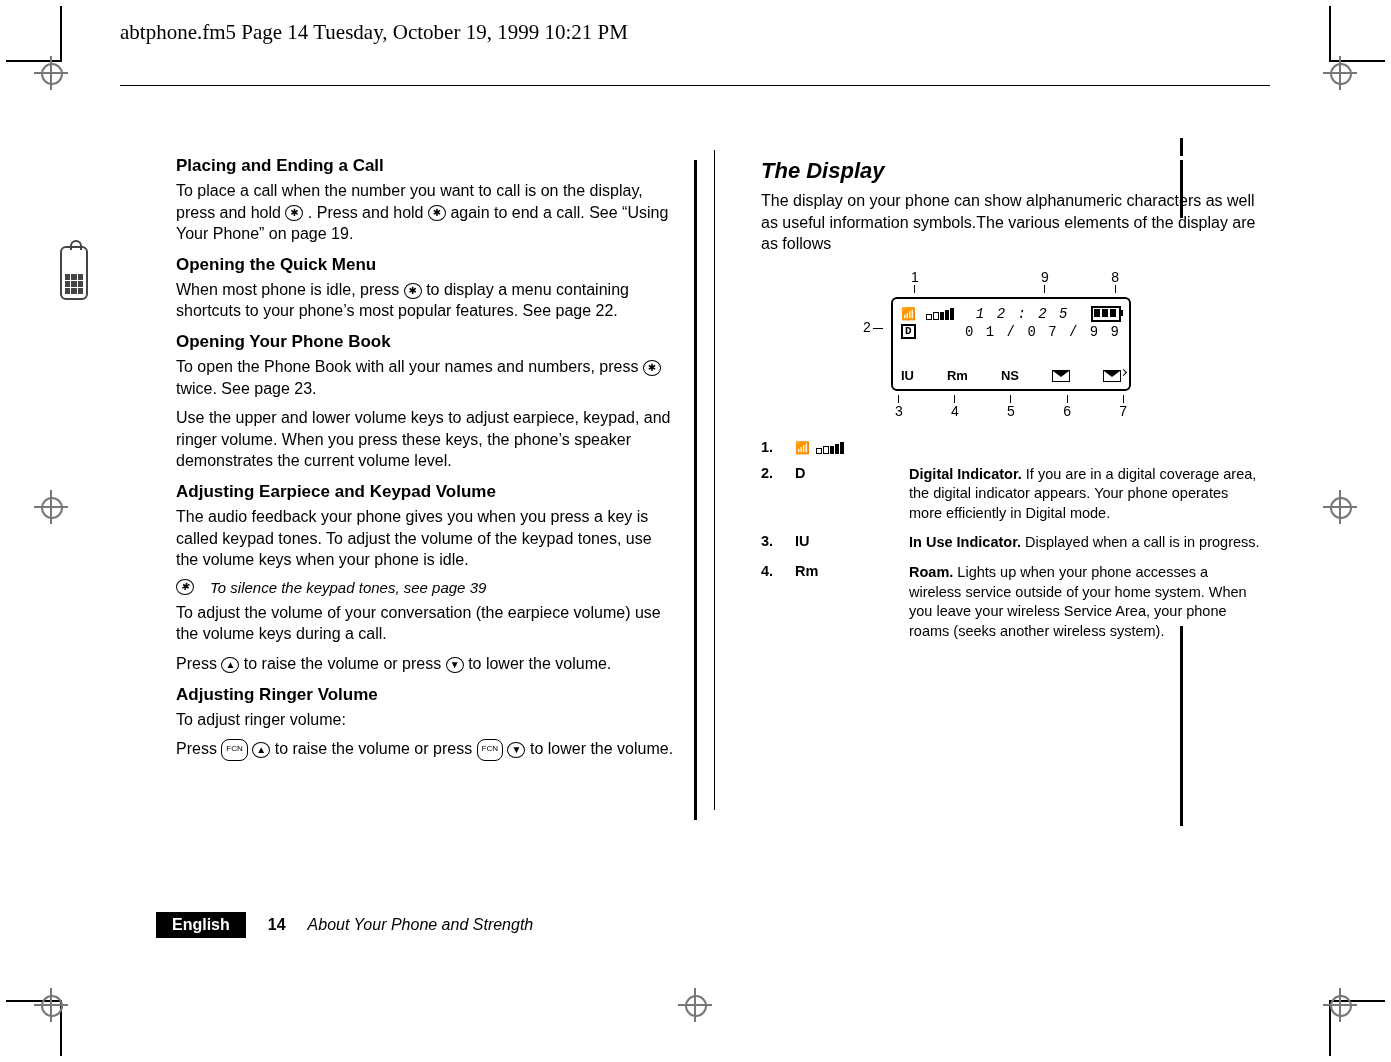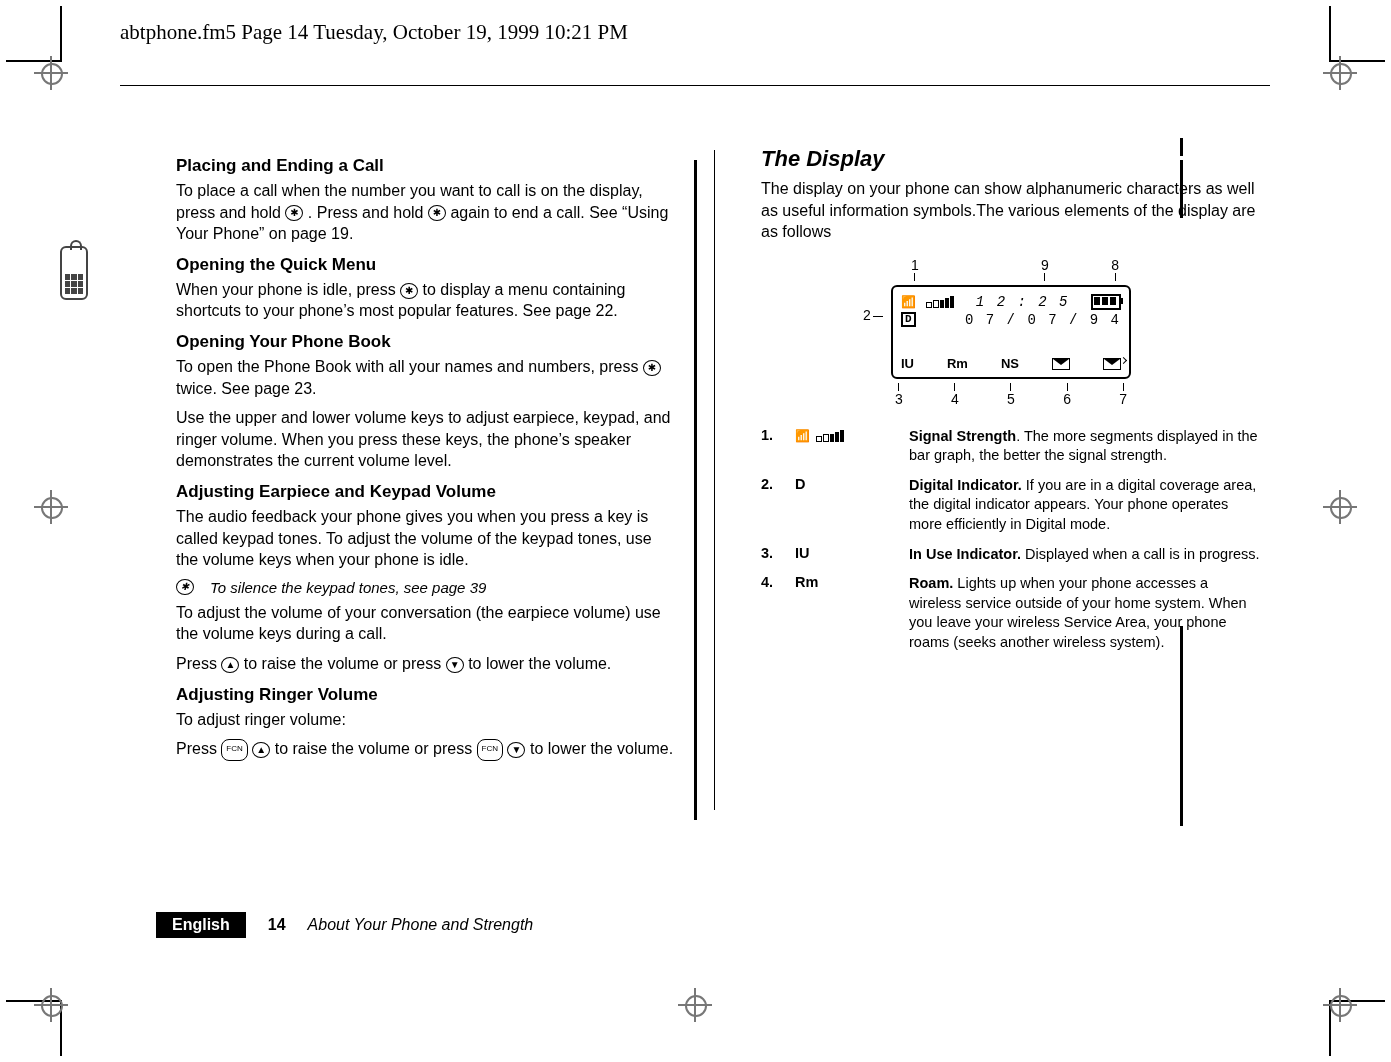--- a/index.html
+++ b/index.html
@@ -329,21 +329,21 @@
       <div class="body-text">
         <span>To place a call when the number you want to call is on the display, press and hold </span>
         <span class="btn-circle">✱</span>
         <span>. Press and hold </span>
         <span class="btn-circle">✱</span>
         <span> again to end a call. See “Using Your Phone” on page 19.</span>
       </div>
 
       <div class="section-sub">Opening the Quick Menu</div>
       <div class="body-text">
-        <span>When your phone is idle, press </span>
+        <span>When most phone is idle, press </span>
         <span class="btn-circle">✱</span>
         <span> to display a menu containing shortcuts to your phone’s most popular features. See page 22.</span>
       </div>
 
       <div class="section-sub">Opening Your Phone Book</div>
       <div class="body-text">
         <span>To open the Phone Book with all your names and numbers, press </span>
         <span class="btn-circle">✱</span>
         <span> twice. See page 23.</span>
       </div>
@@ -376,21 +376,21 @@
         <span> to raise the volume or press </span>
         <span class="btn-oval">FCN</span>
         <span class="btn-circle">▼</span>
         <span> to lower the volume.</span>
       </div>
     </div>
 
     <div class="divider-v"></div>
 
     <div class="col right">
-      <div class="section-title" style="margin-top:0">The Display</div>
+      <div class="section-title" style="margin-top:12px">The Display</div>
       <div class="body-text">The display on your phone can show alphanumeric characters as well as useful information symbols.The various elements of the display are as follows</div>
 
       <div class="display-wrap">
 
         <div class="side-callout">
           <span>2</span><span class="ln"></span>
         </div>
 
         <div class="display-box">
           <div class="callouts-top">
@@ -412,21 +412,21 @@
               </span>
               <span style="letter-spacing:2px;font-style:italic">1 2 : 2 5</span>
               <span class="batt">
                   <span class="lvl"></span>
                   <span class="lvl l2"></span>
                   <span class="lvl l3"></span>
                 </span>
             </div>
             <div class="screen-row">
               <span class="d-ind">D</span>
-              <span style="letter-spacing:2px">0 7 / 0 7 / 9 4</span>
+              <span style="letter-spacing:2px">0 1 / 0 7 / 9 9</span>
             </div>
             <div class="screen-row" style="height:26px"></div>
             <div class="screen-row" style="font-weight:bold;font-family:Arial,sans-serif;font-size:13px">
               <span>IU</span>
               <span>Rm</span>
               <span>NS</span>
               <span class="env"></span>
               <span class="env snd"></span>
             </div>
           </div>
@@ -445,23 +445,20 @@
         <div class="legend-sym">
           <span class="antenna">📶</span>
           <span class="sig-bars">
               <span></span>
               <span></span>
               <span></span>
               <span></span>
               <span></span>
             </span>
         </div>
-        <div class="legend-desc">
-          <b>Signal Strength</b><span>. The more segments displayed in the bar graph, the better the signal strength.</span>
-        </div>
       </div>
 
       <div class="legend-row">
         <div class="legend-num">2.</div>
         <div class="legend-sym">D</div>
         <div class="legend-desc">
           <b>Digital Indicator.</b><span> If you are in a digital coverage area, the digital indicator appears. Your phone operates more efficiently in Digital mode.</span>
         </div>
       </div>
 

